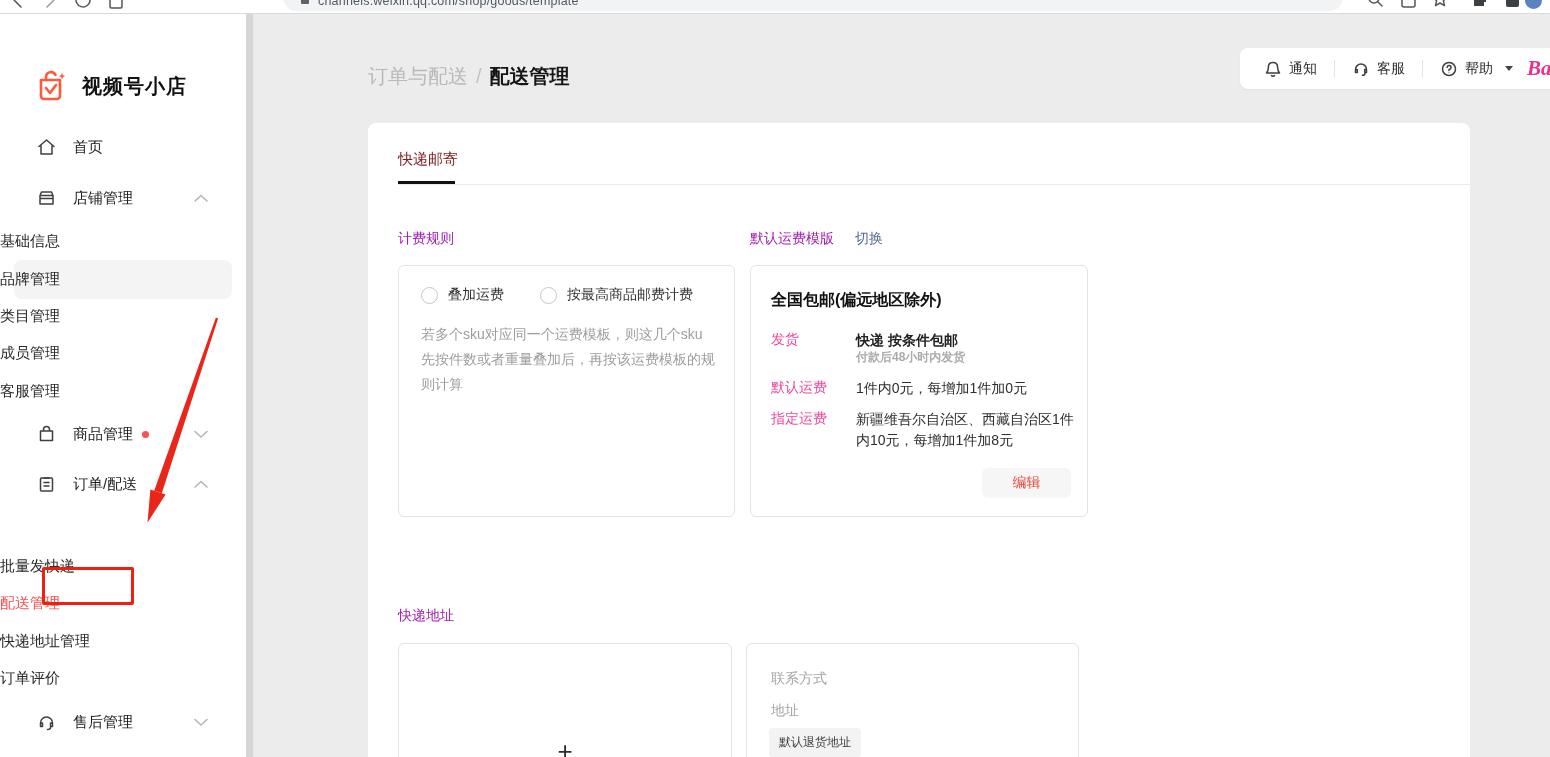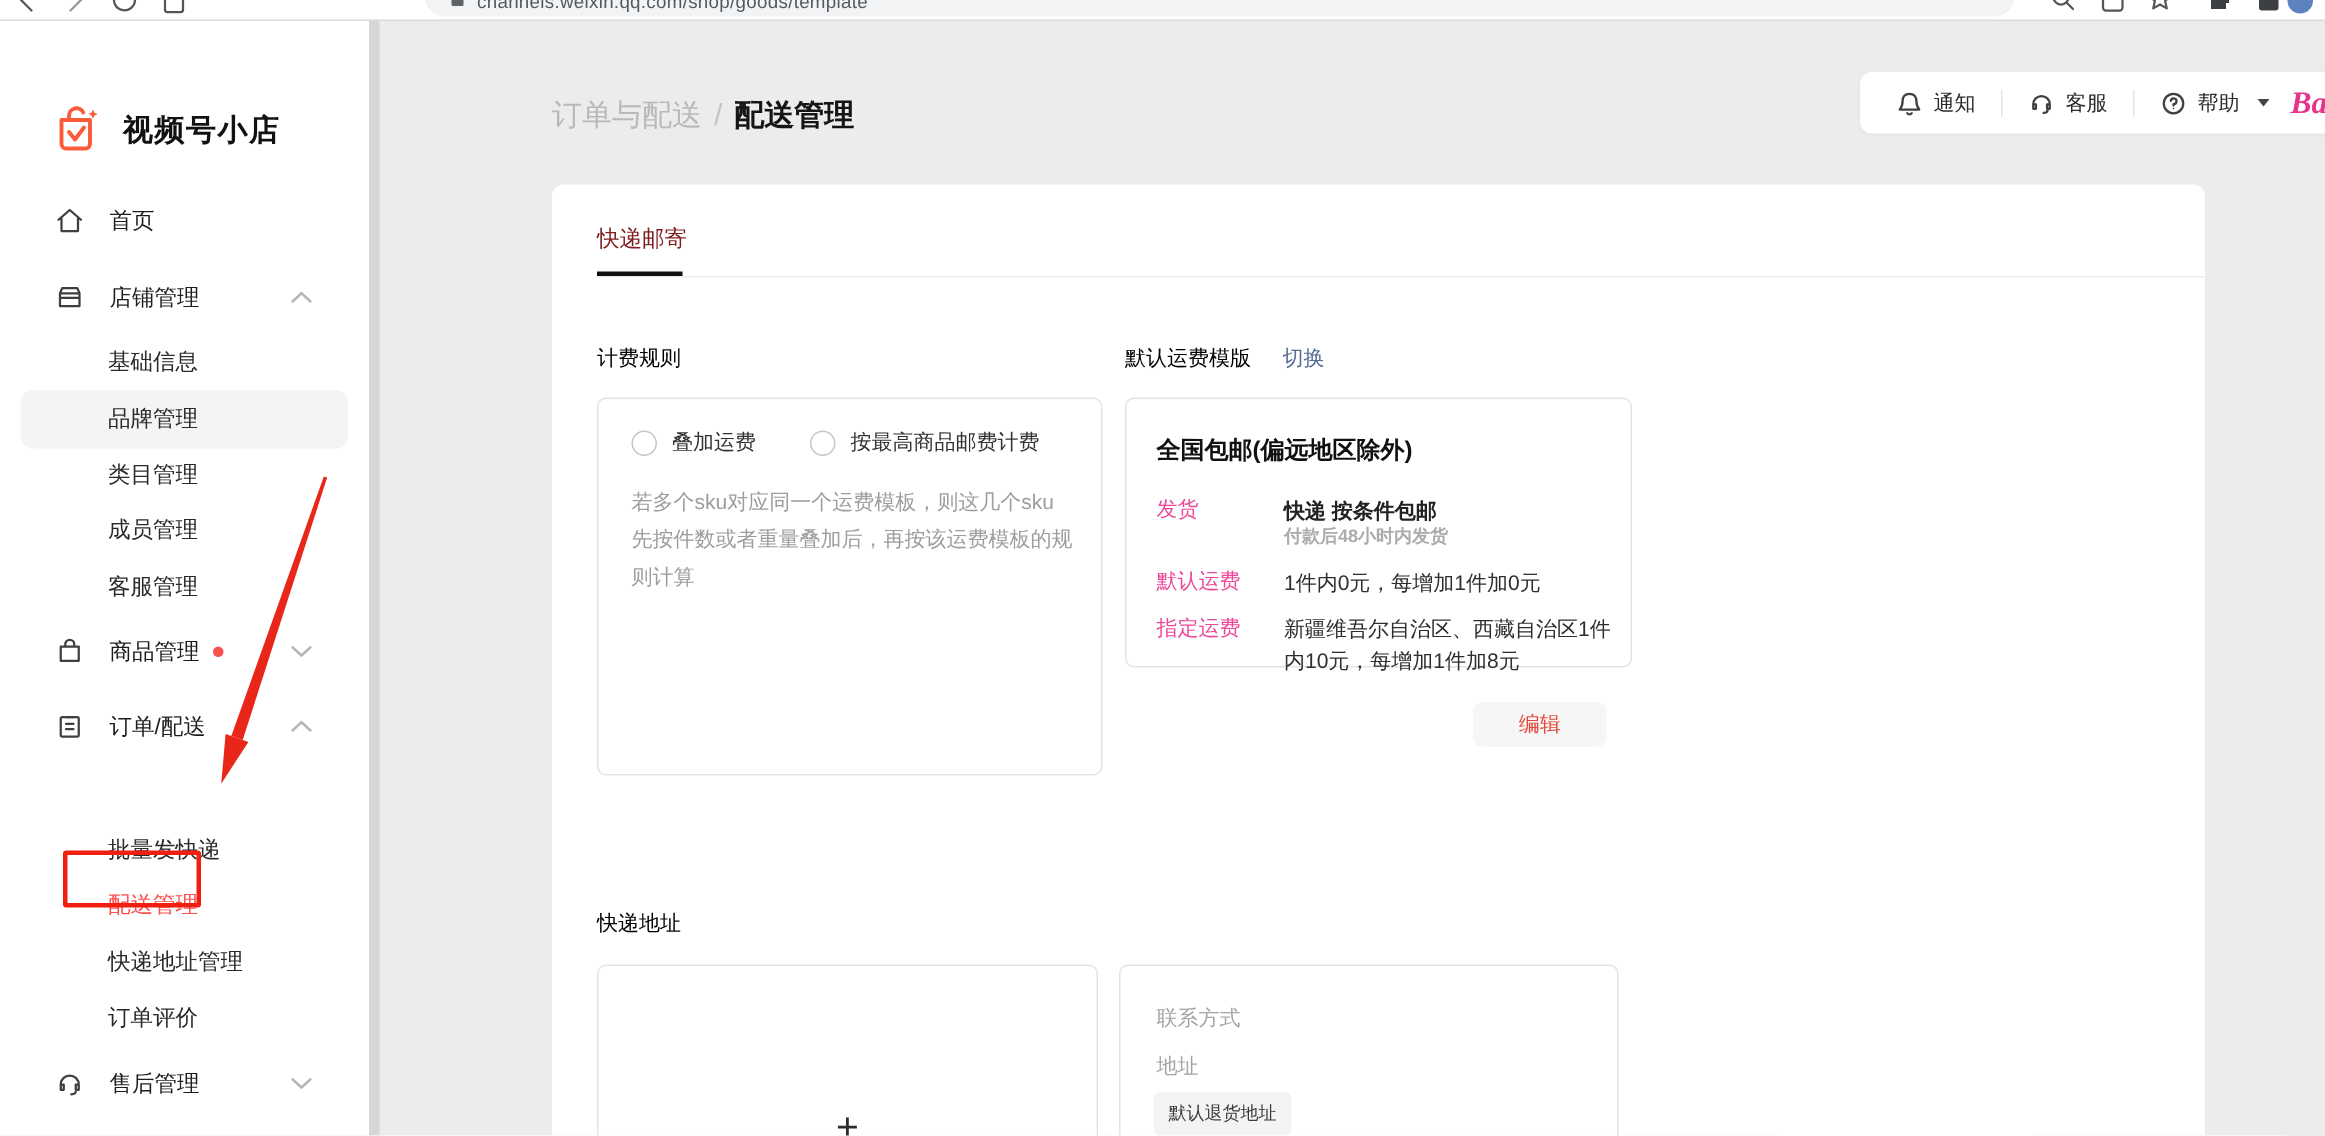--- a/index.html
+++ b/index.html
@@ -15,21 +15,21 @@
   .avatar-dot { position:absolute; right:8px; top:-8px; width:17px; height:17px; border-radius:50%; background:#5e81c0; }
 
   
   .sidebar { position:absolute; left:0; top:14px; width:247px; height:743px; background:#ffffff; z-index:5; }
   .side-scrollbar { position:absolute; left:246px; top:14px; width:7px; height:743px; background:#d6d6d6; z-index:6; }
   .logo { position:absolute; left:36px; top:55px; display:flex; align-items:center; gap:14px; }
   .logo-text { font-size:20px; font-weight:bold; color:#111; letter-spacing:1px; }
   .nav-item { position:absolute; left:0; width:247px; height:38px; display:flex; align-items:center; cursor:pointer; }
   .nav-item .nico { margin-left:36px; margin-right:16px; flex:0 0 auto; }
   .nav-item .lab { font-size:15px; color:#1d1d1d; }
-  .nav-sub { padding-left:72px; }
+  .nav-sub { }
   .nav-sub .lab { color:#2a2a2a; }
   .nav-active-bg { position:absolute; left:14px; top:246px; width:218px; height:39px; background:#f4f4f4; border-radius:8px; }
   .chev { position:absolute; right:38px; }
   .red-dot { width:7px; height:7px; border-radius:50%; background:#fa5151; margin-left:9px; }
   .lab-red { color:#fa5151 !important; }
 
   
   .breadcrumb { position:absolute; left:368px; top:63px; font-size:20px; z-index:3; }
   .bc-parent { color:#b9b9b9; }
   .bc-sep { color:#c3c3c3; padding:0 8px; }
@@ -41,28 +41,28 @@
   .caret { width:0; height:0; border-left:4.5px solid transparent; border-right:4.5px solid transparent; border-top:5.5px solid #444; margin-left:5px; }
   .brand-logo { margin-left:14px; color:#e festive; }
   .brand-glyph { font-family:"Liberation Serif","DejaVu Serif",serif; font-style:italic; font-weight:bold; font-size:21px; color:#e8338c; line-height:1; }
 
   
   .card { position:absolute; left:368px; top:123px; width:1102px; height:700px; background:#fff; border-radius:8px; z-index:2; }
   .tab { position:absolute; left:30px; top:27px; font-size:15px; color:#7f1d1d; }
   .tab-underline { position:absolute; left:30px; top:58px; width:57px; height:3px; background:#111; }
   .tab-divider { position:absolute; left:30px; top:61px; width:1072px; height:1px; background:#ebebeb; }
 
-  .sec-label { font-size:14px; color:#000000; }
+  .sec-label { font-size:14px; color:#a21caf; }
   .lbl-billing { position:absolute; left:30px; top:107px; }
   .lbl-template { position:absolute; left:382px; top:107px; }
   .switch-link { position:absolute; left:487px; top:107px; font-size:14px; color:#576b95; cursor:pointer; }
 
   .box { position:absolute; border:1px solid #e3e3e3; border-radius:6px; background:#fff; }
   .box-billing { left:30px; top:142px; width:337px; height:252px; }
-  .box-template { left:382px; top:142px; width:338px; height:180px; }
+  .box-template { left:382px; top:142px; width:338px; height:252px; }
 
   .radio-row { position:absolute; left:22px; top:20px; display:flex; align-items:center; gap:10px; }
   .radio { width:17px; height:17px; border-radius:50%; border:1px solid #c6c6c6; background:#fff; flex:0 0 auto; cursor:pointer; }
   .radio-lab { font-size:14px; color:#333; margin-right:26px; }
   .billing-desc { position:absolute; left:22px; top:56px; width:295px; font-size:14px; line-height:25px; color:#9d9d9d; }
 
   .tpl-title { position:absolute; left:20px; top:24px; font-size:16px; font-weight:bold; color:#111; }
   .tpl-row-label { position:absolute; left:20px; font-size:14px; color:#ec4899; }
   .tpl-row-value { position:absolute; left:105px; width:220px; font-size:14px; color:#2e2e2e; line-height:21px; }
   .v-strong { font-weight:600; color:#222; }

